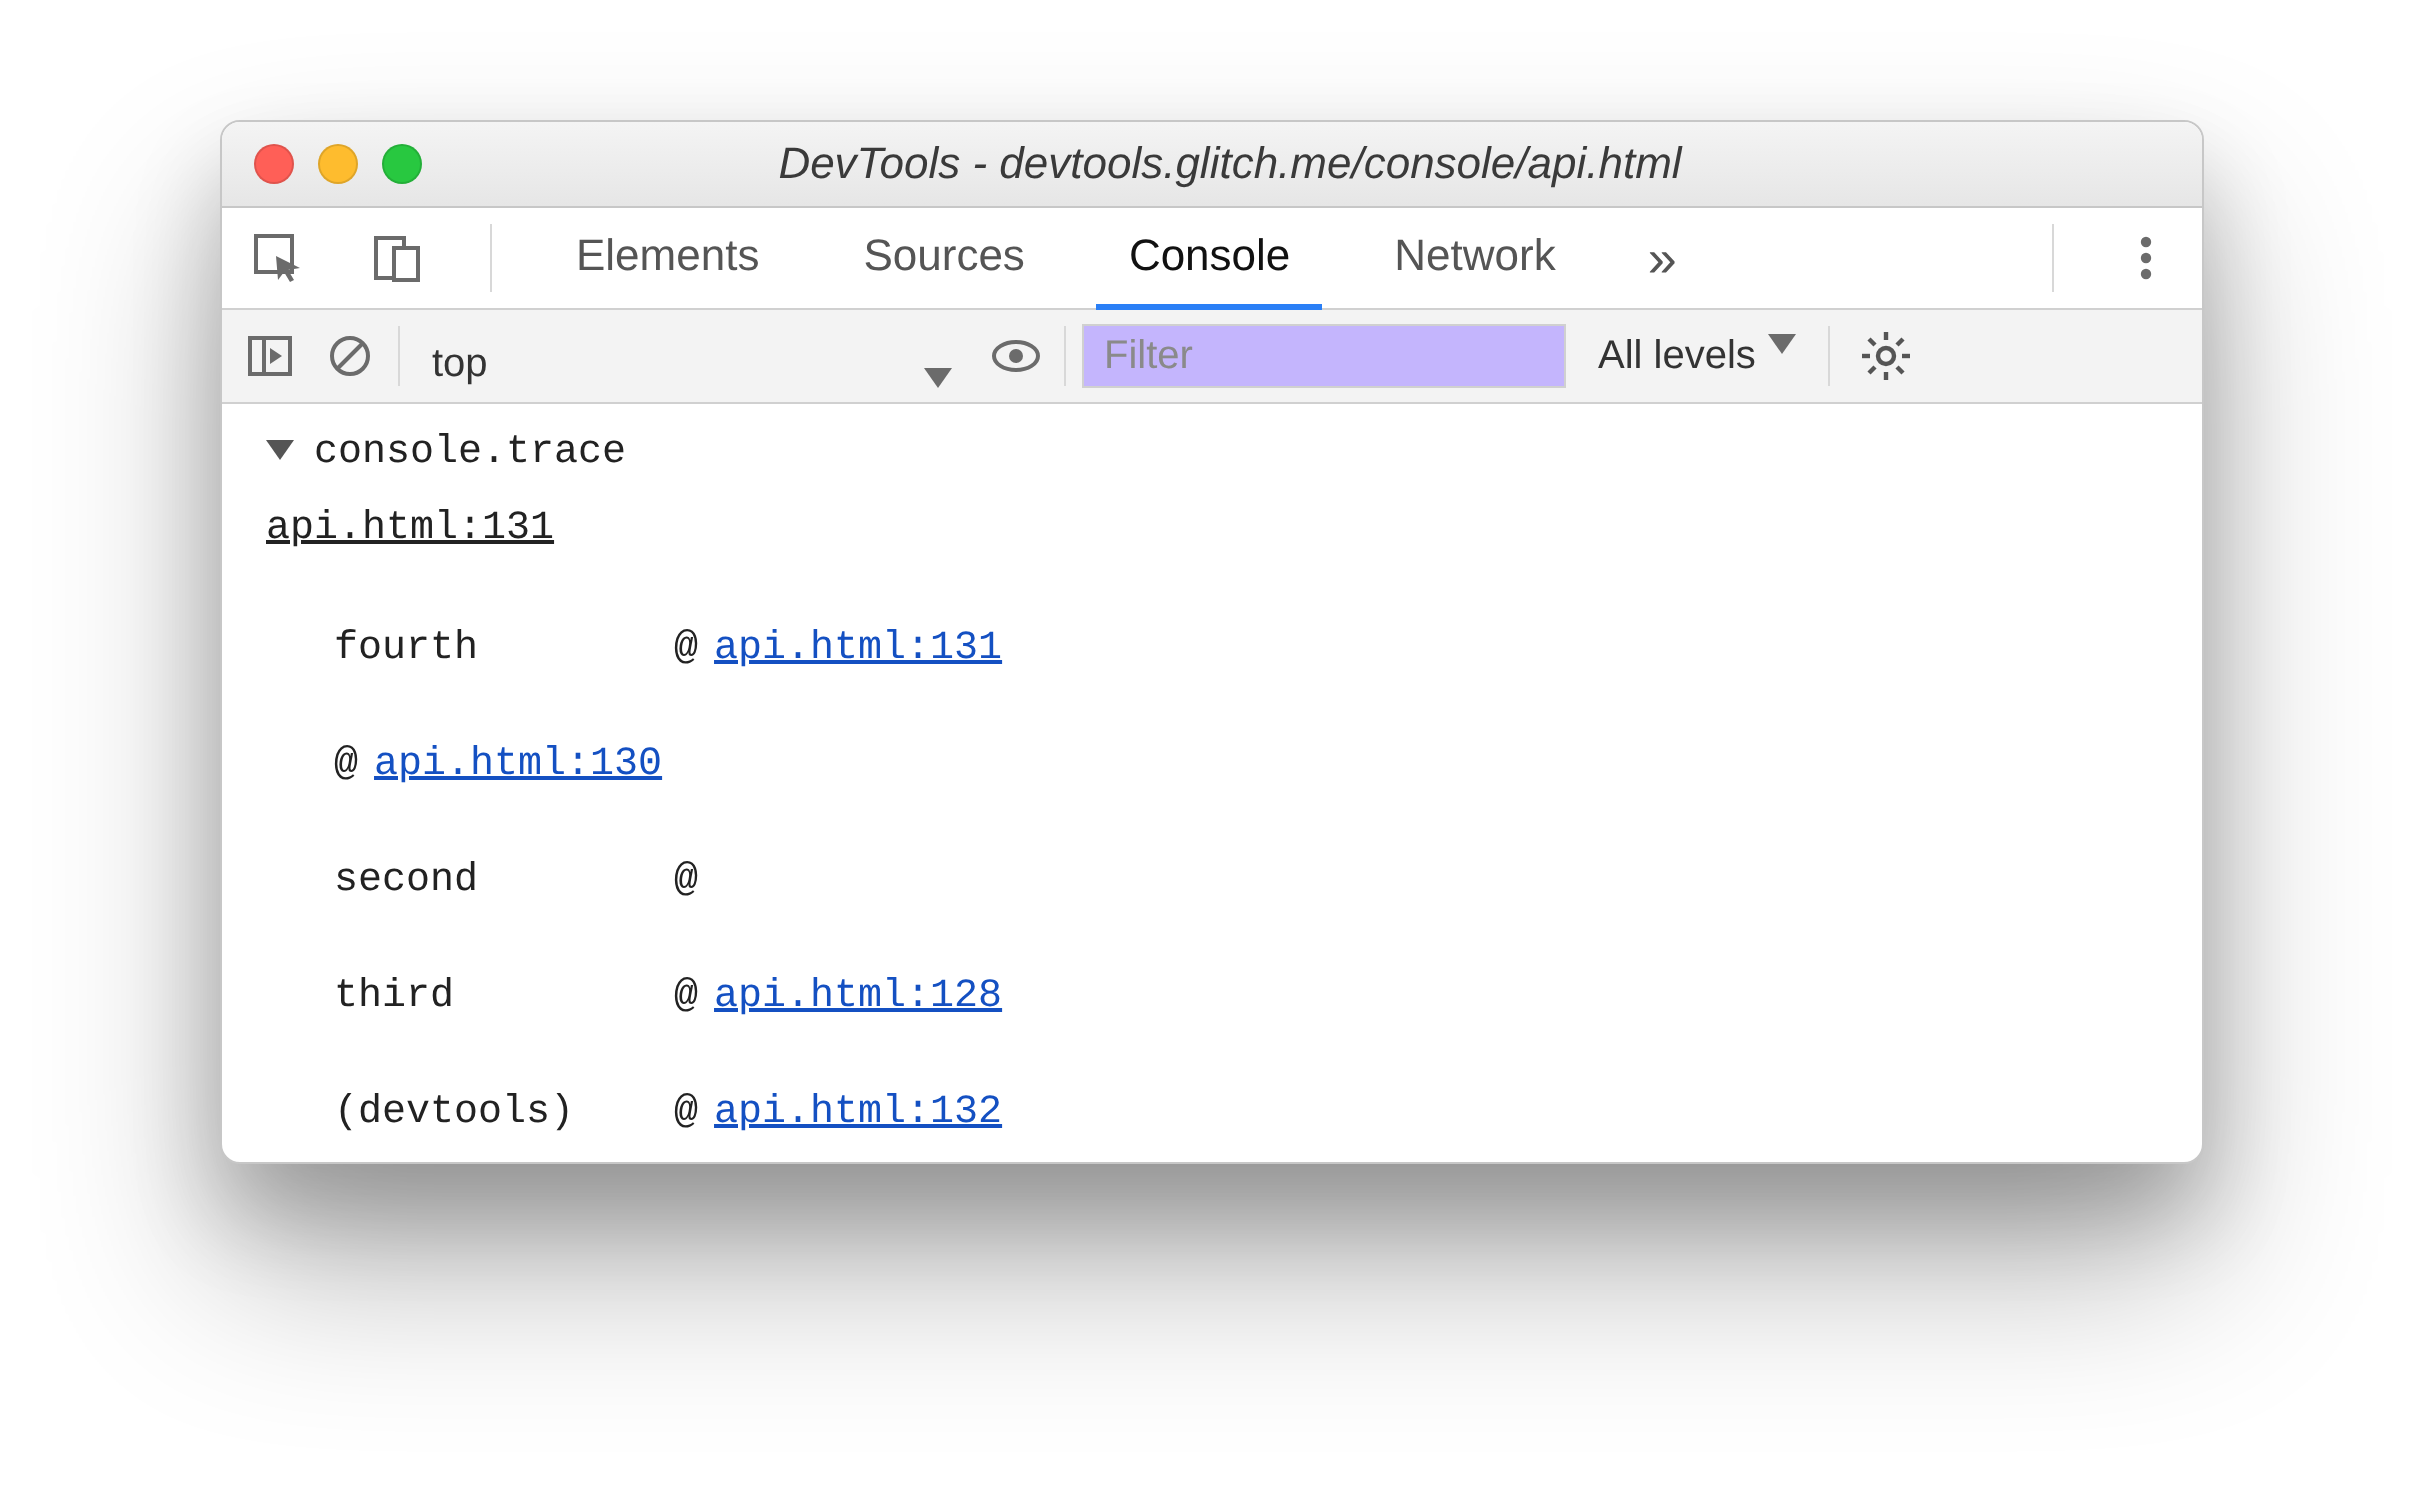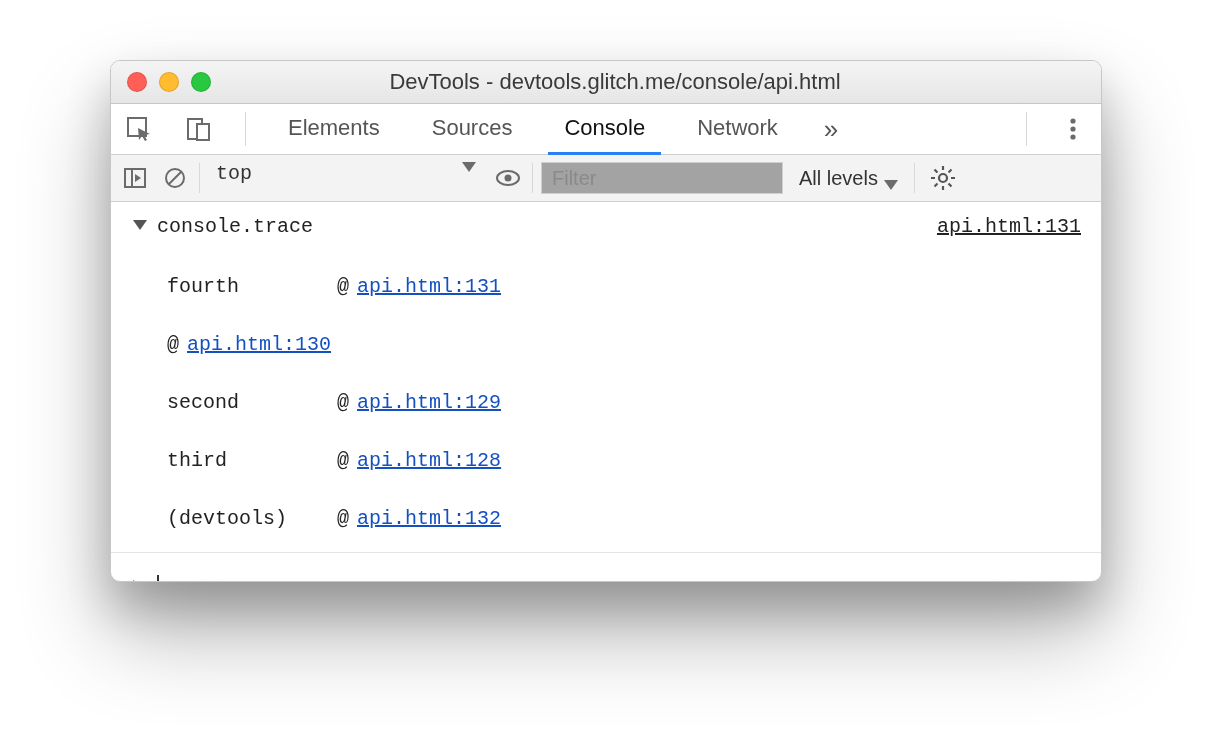--- a/index.html
+++ b/index.html
@@ -49,20 +49,21 @@
   .tl-red    { background:#ff5f57; }
   .tl-yellow { background:#febc2e; }
   .tl-green  { background:#28c840; }
   .title {
     position: absolute;
     left: 18px; right: 0;
     text-align: center;
     font-size: 22px;
     color: #3a3a3a;
     pointer-events: none;
+    font-style: italic;
   }
 
   
   .tabstrip {
     height: 50px;
     display: flex;
     align-items: center;
     border-bottom: 1px solid #d0d0d0;
     padding: 0 8px;
     gap: 20px;
@@ -115,66 +116,66 @@
     width:32px; height:32px;
     display:flex; align-items:center; justify-content:center;
   }
   .cbar .csep {
     width:1px; height:30px; background:#d8d8d8;
   }
   .ctx-select {
     flex: 0 0 auto;
     width: 260px;
     height: 32px;
-    display:flex; align-items:flex-start; justify-content:space-between;
+    display:flex; align-items:flex-end; justify-content:space-between;
     padding: 0 8px 0 8px;
     color:#333;
-    font-family:Liberation Mono, monospace;
   }
   .tri {
     width:0; height:0;
     border-left:7px solid transparent;
     border-right:7px solid transparent;
     border-top:10px solid #6b6b6b;
     display:inline-block;
   }
   .filter-input {
     flex: 1;
     min-width: 120px;
     max-width: 220px;
     height: 30px;
     border:1px solid #d0d0d0;
-    background:#a3a3a3;
+    background:#c4b5fd;
     padding: 0 10px;
     font-size: 20px;
     color:#333;
   }
   .filter-input::placeholder { color:#8a8a8a; }
   .levels {
-    display:flex; align-items:flex-end; gap:6px;
+    display:flex; align-items:flex-start; gap:6px;
     color:#333;
     padding: 0 8px;
     white-space:nowrap;
   }
   .gear-wrap {
     width:40px; display:flex; align-items:center; justify-content:center;
   }
 
   
   .cbody {
     font-family: Menlo, Consolas, "Courier New", monospace;
     font-size: 20px;
     line-height: 1.9;
     color:#222;
   }
   .trace-row {
     display:flex;
     align-items:flex-start;
     justify-content:space-between;
-    padding: 6px 20px 0 22px;
+    padding: 6px 34px 0 22px;
+    flex-direction: column;
   }
   .trace-left { display:flex; align-items:center; gap:6px; }
   .disclose {
     width:0; height:0;
     border-left:7px solid transparent;
     border-right:7px solid transparent;
     border-top:10px solid #555;
     display:inline-block;
     margin-right:4px;
     transform: translateY(-2px);
@@ -351,21 +352,20 @@
           <span class="at">@</span>
           <span class="loc"><a href="#">api.html:131</a></span>
         </div>
         <div class="stack-row">
           <span class="at">@</span>
           <span class="loc"><a href="#">api.html:130</a></span>
         </div>
         <div class="stack-row">
           <span class="fn">second</span>
           <span class="at">@</span>
-          <span class="loc"><a href="#">api.html:129</a></span>
         </div>
         <div class="stack-row">
           <span class="fn">third</span>
           <span class="at">@</span>
           <span class="loc"><a href="#">api.html:128</a></span>
         </div>
         <div class="stack-row">
           <span class="fn">(devtools)</span>
           <span class="at">@</span>
           <span class="loc"><a href="#">api.html:132</a></span>

